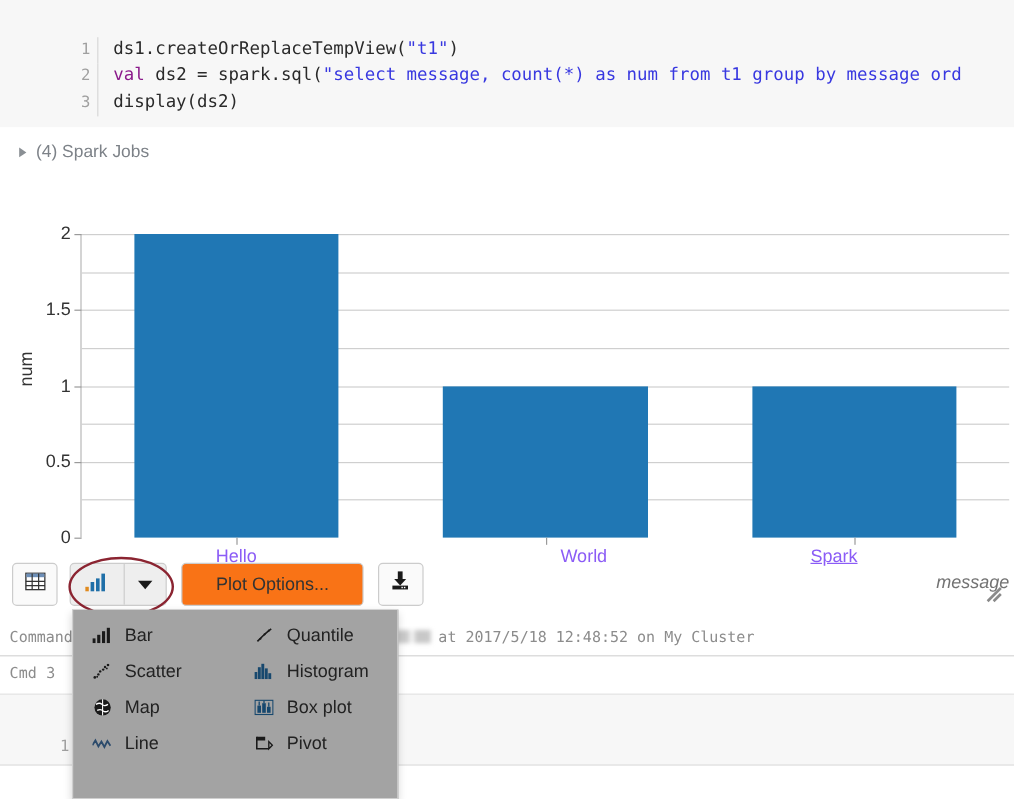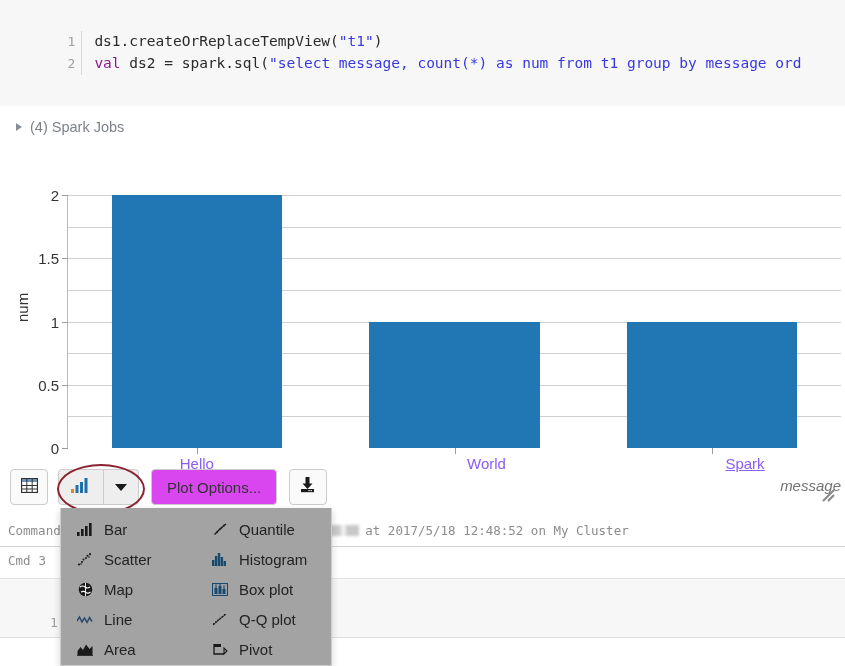--- a/index.html
+++ b/index.html
@@ -208,22 +208,22 @@
   }
   .caret-down {
     width: 0; height: 0;
     border-left: 6px solid transparent;
     border-right: 6px solid transparent;
     border-top: 7px solid #1a1a1a;
   }
   #plot-options-btn {
     margin-left: 12px;
     height: 36px;
-    padding: 0 15px;
-    background: #d946ef;
+    padding: 0 28px;
+    background: #f97316;
     border: 1px solid #cccccc;
     border-radius: 4px;
     display: flex; align-items: center;
     font-size: 15px;
     color: #333333;
     box-sizing: border-box;
     cursor: pointer;
   }
   #download-btn {
     margin-left: 12px;
@@ -340,20 +340,23 @@
 </head>
 <body>
 
 <div id="code-cell">
   <div id="code-lines">
     <div class="code-line">
       <span class="ln">1</span><span><span>ds1.createOrReplaceTempView(</span><span class="str">"t1"</span><span>)</span></span>
     </div>
     <div class="code-line">
       <span class="ln">2</span><span><span class="kw">val</span><span> ds2 = spark.sql(</span><span class="str">"select message, count(*) as num from t1 group by message ord</span></span>
+    </div>
+    <div class="code-line">
+      <span class="ln">3</span><span>display(ds2)</span>
     </div>
   </div>
 </div>
 
 <div id="spark-jobs">
   <span class="tri"></span>
   <span class="txt">(4) Spark Jobs</span>
 </div>
 
 <div id="chart-area">
@@ -387,21 +390,21 @@
         <div class="bar" style="left: 43.8033px; width: 170.06px; height: 253px; background: rgb(32, 119, 180);"></div>
         <div class="bar" style="left: 301.47px; width: 170.06px; height: 126.5px; background: rgb(32, 119, 180);"></div>
         <div class="bar" style="left: 559.137px; width: 170.06px; height: 126.5px; background: rgb(32, 119, 180);"></div>
       </div>
     <div id="xtick-container">
         <div class="xtick-mark" style="left: 128.833px;"></div>
         <div class="xtick-label" style="left: 128.833px;">Hello</div>
         <div class="xtick-mark" style="left: 386.5px;"></div>
         <div class="xtick-label" style="left: 386.5px; margin-left: 32px;">World</div>
         <div class="xtick-mark" style="left: 644.167px;"></div>
-        <div class="xtick-label" style="left: 677px; text-decoration: underline;">Spark</div>
+        <div class="xtick-label" style="left: 627px; text-decoration: underline;">Spark</div>
       </div>
     <div id="xlabel">message</div>
   </div>
 </div>
 
 <div id="toolbar">
   <div class="tbtn">
     <span>
       <svg width="17" height="15" viewBox="0 0 17 15">
         <rect x="0.5" y="0.5" width="16" height="14" fill="#ffffff" stroke="#333" stroke-width="1.3"></rect>
@@ -513,29 +516,20 @@
         <span>Map</span>
       </div>
       <div class="menu-item">
         <span class="mi-icon">
           <svg width="17" height="11" viewBox="0 0 17 11">
             <polyline points="0,7 2.5,3 5,8 7.5,4 10,8.5 12.5,3.5 15,7.5" stroke="#2b4a6b" stroke-width="1.5" fill="none"></polyline>
           </svg>
         </span>
         <span>Line</span>
       </div>
-      <div class="menu-item">
-        <span class="mi-icon">
-          <svg width="16" height="13" viewBox="0 0 16 13">
-            <polygon points="0.5,12.5 0.5,8 3.5,4 6,7 9,1.5 12.5,6 15.5,3 15.5,12.5" fill="#1a1a1a"></polygon>
-            <rect x="0" y="12.3" width="16" height="0.7" fill="#1a1a1a"></rect>
-          </svg>
-        </span>
-        <span>Area</span>
-      </div>
     </div>
   <div class="menu-col" id="menu-col-right">
       <div class="menu-item">
         <span class="mi-icon">
           <svg width="15" height="13" viewBox="0 0 15 13">
             <path d="M1.5 11.5 Q3 10 6 7 Q9 4 13 1" stroke="#1a1a1a" stroke-width="1.4" fill="none"></path>
             <circle cx="4" cy="9.3" r="0.9" fill="#1a1a1a"></circle>
             <circle cx="7.5" cy="5.6" r="0.9" fill="#1a1a1a"></circle>
             <circle cx="11" cy="2.5" r="0.9" fill="#1a1a1a"></circle>
           </svg>
@@ -563,34 +557,20 @@
             <rect x="6.5" y="3" width="3" height="8" fill="#17486e"></rect>
             <line x1="8" y1="1" x2="8" y2="3" stroke="#17486e" stroke-width="1.1"></line>
             <rect x="10.5" y="6" width="3" height="5" fill="#17486e"></rect>
             <line x1="12" y1="2.5" x2="12" y2="6" stroke="#17486e" stroke-width="1.1"></line>
           </svg>
         </span>
         <span>Box plot</span>
       </div>
       <div class="menu-item">
         <span class="mi-icon">
-          <svg width="16" height="13" viewBox="0 0 16 13">
-            <circle cx="1.8" cy="11" r="0.9" fill="#1a1a1a"></circle>
-            <circle cx="4" cy="9" r="0.9" fill="#1a1a1a"></circle>
-            <circle cx="6" cy="7.2" r="0.9" fill="#1a1a1a"></circle>
-            <circle cx="8.2" cy="5.4" r="0.9" fill="#1a1a1a"></circle>
-            <circle cx="10.4" cy="3.6" r="0.9" fill="#1a1a1a"></circle>
-            <circle cx="12.6" cy="1.8" r="0.9" fill="#1a1a1a"></circle>
-            <line x1="1" y1="12" x2="14" y2="1" stroke="#1a1a1a" stroke-width="0.8"></line>
-          </svg>
-        </span>
-        <span>Q-Q plot</span>
-      </div>
-      <div class="menu-item">
-        <span class="mi-icon">
           <svg width="15" height="13" viewBox="0 0 15 13">
             <path d="M1 1 L1 11 L11 11" stroke="#1a1a1a" stroke-width="1.3" fill="none"></path>
             <polygon points="1,1 8,1 8,4 1,4" fill="#1a1a1a"></polygon>
             <polygon points="11,11 11,5 14,8" fill="none" stroke="#1a1a1a" stroke-width="1.1"></polygon>
           </svg>
         </span>
         <span>Pivot</span>
       </div>
     </div>
 </div>

